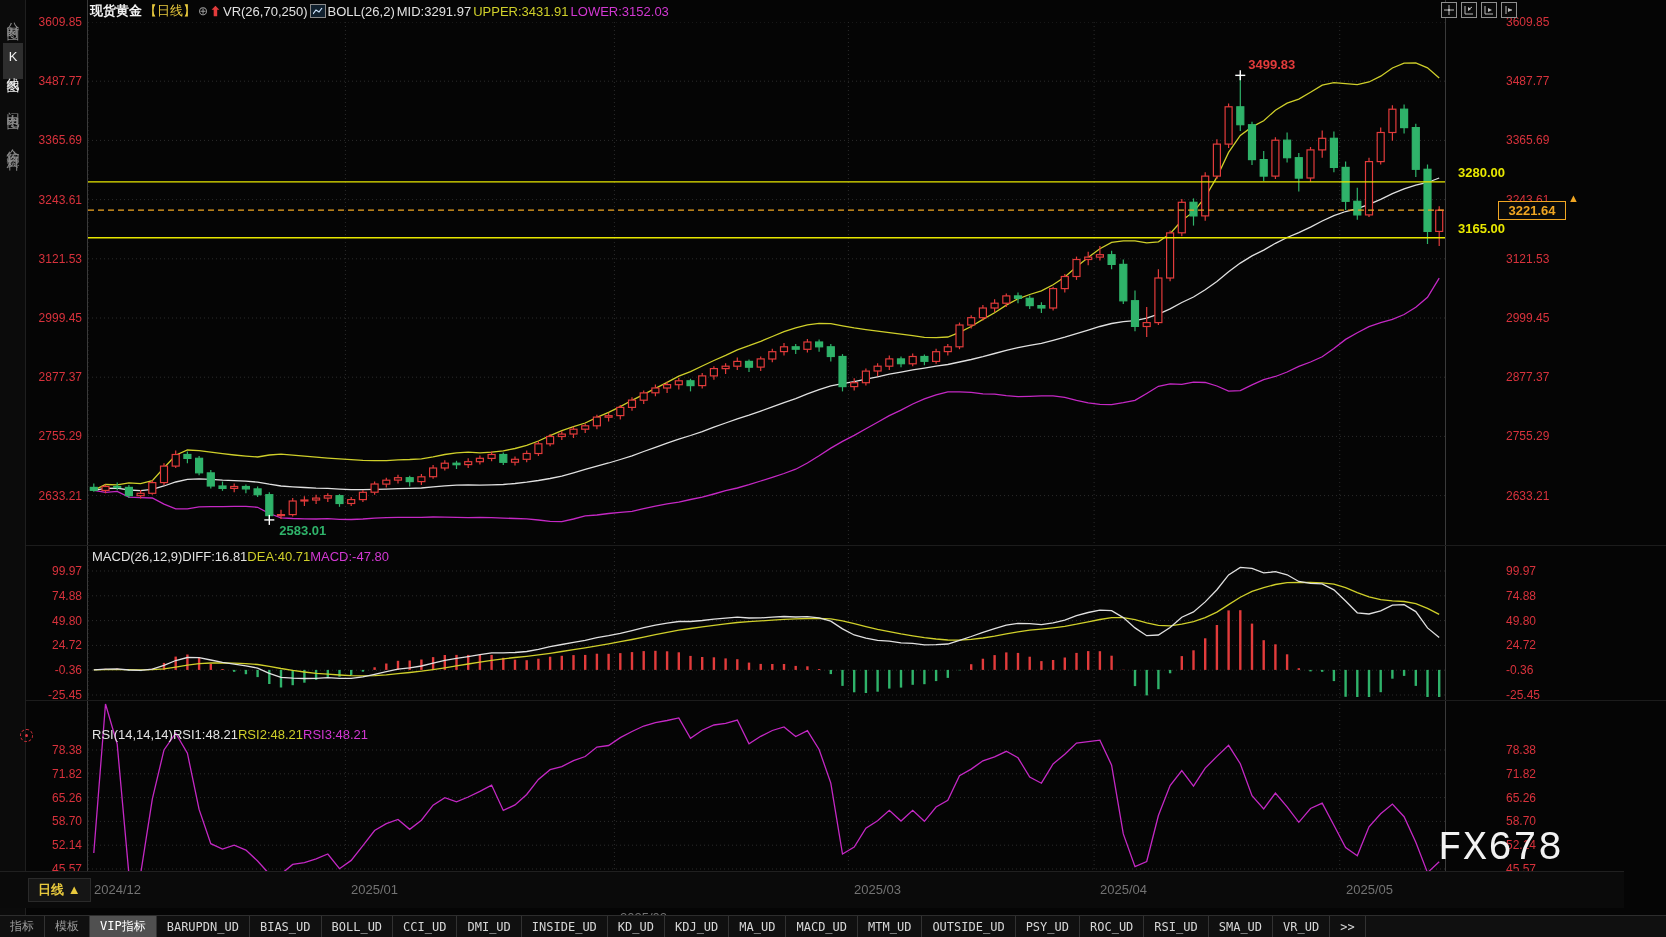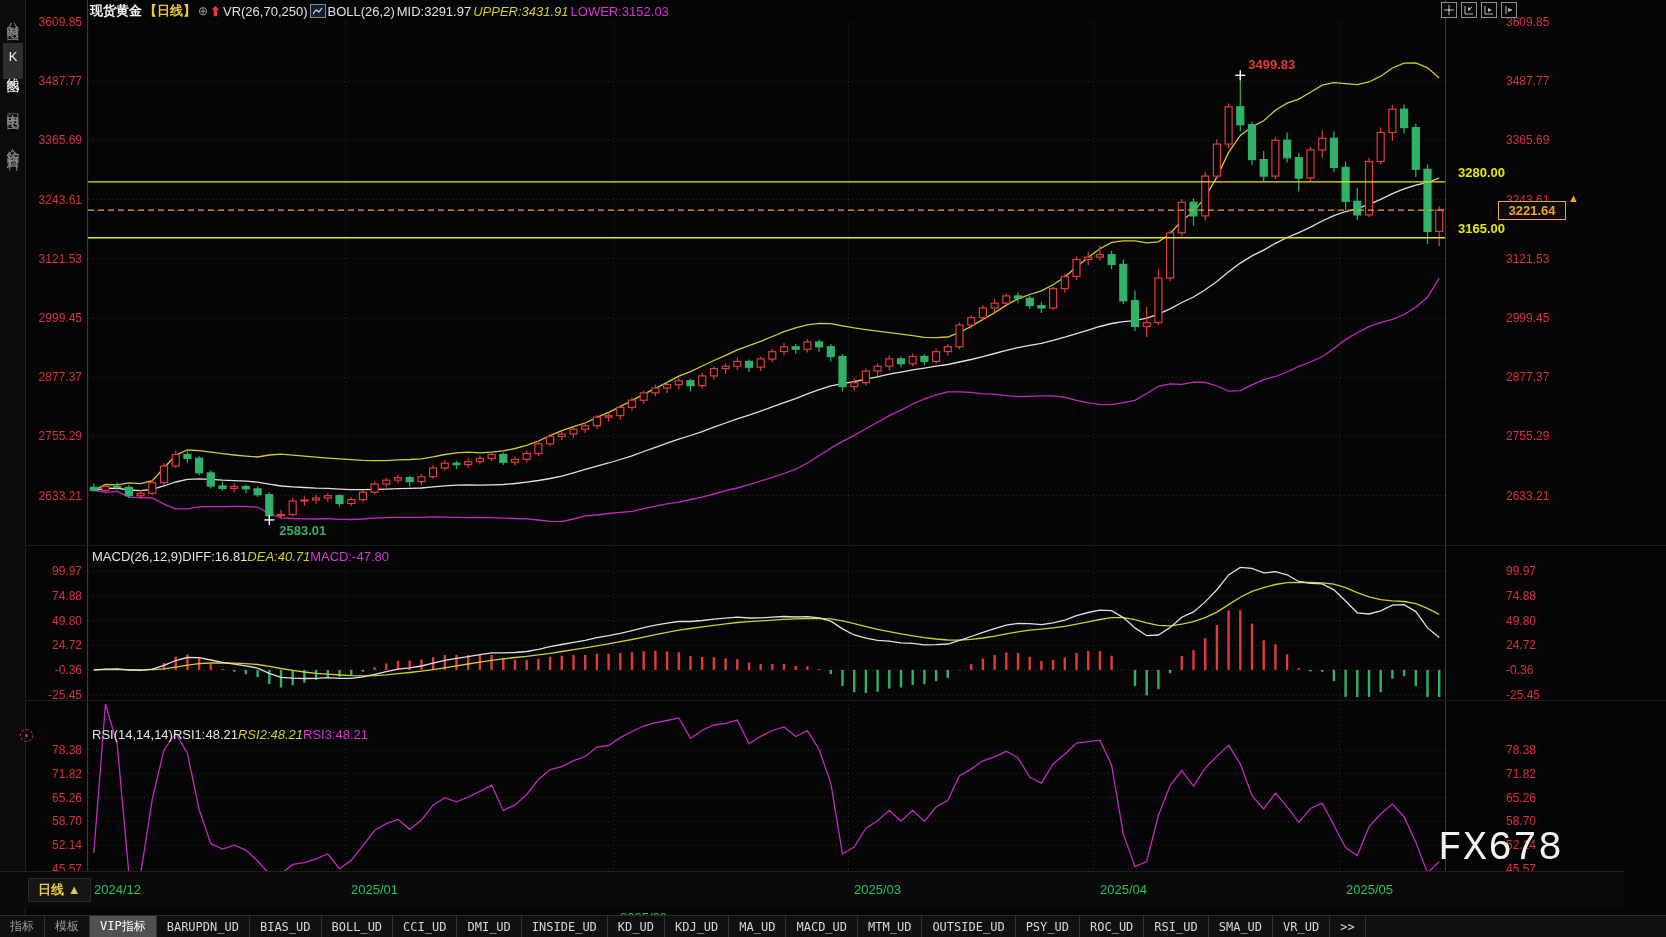--- a/index.html
+++ b/index.html
@@ -4,23 +4,23 @@
 <style>
   html,body{margin:0;padding:0;background:#000;}
   .app{position:relative;width:1666px;height:937px;background:#050505;font-family:"Liberation Sans",sans-serif;overflow:hidden;color:#ddd;}
   
   .sidebar{position:absolute;left:0;top:0;width:26px;height:937px;background:#0b0b0b;border-right:1px solid #1f1f1f;display:flex;flex-direction:column;align-items:center;padding-top:6px;gap:16px;box-sizing:border-box;}
   .side-tab{writing-mode:vertical-rl;text-orientation:upright;font-size:13px;color:#8c8c8c;padding:6px 1px;letter-spacing:3px;cursor:pointer;}
   .side-tab.active{background:#2e2e2e;color:#f0f0f0;}
   
   .header{position:absolute;left:90px;top:1px;height:20px;display:flex;align-items:center;gap:2px;font-size:13px;white-space:nowrap;z-index:5;}
   .h-sym{color:#f2f2f2;font-weight:bold;}
-  .h-per{color:#e8c93d;font-weight:bold;}
+  .h-per{color:#e8c93d;font-weight:normal;}
   .h-w{color:#e2e2e2;}
-  .h-y{color:#cfcf2a;font-style:italic;}
+  .h-y{color:#cfcf2a;}
   .h-m{color:#d238d2;}
   .h-circle{color:#9a9a9a;font-size:12px;}
   .h-arrow{color:#e23b3b;font-size:13px;font-weight:bold;}
   .mini-chart{width:14px;height:12px;border:1px solid #8a8a8a;display:inline-flex;align-items:center;justify-content:center;background:#10202e;}
   .topicons{position:absolute;left:1441px;top:2px;display:flex;gap:4px;z-index:6;}
   .ticon{width:14px;height:14px;border:1px solid #8f8f8f;display:flex;align-items:center;justify-content:center;cursor:pointer;background:#0a0a0a;}
   
   .axisL{position:absolute;left:26px;top:0;width:62px;height:878px;border-right:1px solid #3a3a3a;box-sizing:border-box;}
   .axisR{position:absolute;left:1445px;top:0;width:221px;height:878px;border-left:1px solid #3a3a3a;box-sizing:border-box;}
   .pl{position:absolute;font-size:12px;color:#d8323c;line-height:14px;white-space:nowrap;text-align:center;}
@@ -32,21 +32,21 @@
   
   .plot{position:absolute;left:88px;top:0;width:1357px;height:878px;}
   .plot svg{position:absolute;left:0;display:block;}
   .sep{position:absolute;left:26px;width:1640px;height:1px;background:#1c1c1c;}
   .phead{position:absolute;left:92px;font-size:13px;display:flex;gap:0;white-space:nowrap;z-index:4;}
   .rsiicon{position:absolute;left:20px;top:729px;width:11px;height:11px;border:1px dashed #d8323c;border-radius:50%;display:flex;align-items:center;justify-content:center;}
   .rsiicon i{width:3px;height:3px;background:#d8323c;border-radius:50%;display:block;}
   
   .daterow{position:absolute;left:0;top:871px;width:1624px;height:37px;background:#0a0a0a;border-top:1px solid #202020;box-sizing:border-box;}
   .period{position:absolute;left:28px;top:6px;color:#e8c93d;font-size:13px;font-weight:bold;background:#151515;border:1px solid #2a2a2a;padding:2px 9px;cursor:pointer;}
-  .mlabel{position:absolute;top:10px;font-size:13px;color:#22c55e;}
+  .mlabel{position:absolute;top:10px;font-size:13px;color:#737373;}
   
   .toolbar{position:absolute;left:0;top:915px;width:1666px;height:22px;background:#101010;border-top:1px solid #2d2d2d;display:flex;align-items:stretch;font-family:"DejaVu Sans Mono",monospace;font-size:12px;box-sizing:border-box;}
   .tbi{padding:0 10px;border-right:1px solid #323232;color:#d6d6d6;display:flex;align-items:center;cursor:pointer;white-space:nowrap;}
   .tbi.muted{color:#9a9a9a;font-family:"Liberation Sans",sans-serif;}
   .tbi.active{background:#505050;color:#ffffff;}
   .watermark{position:absolute;left:1438px;top:826px;font-size:40px;color:#f2f2f2;font-family:Liberation Mono, monospace;letter-spacing:1px;z-index:8;}
 </style>
 </head>
 <body>
 

